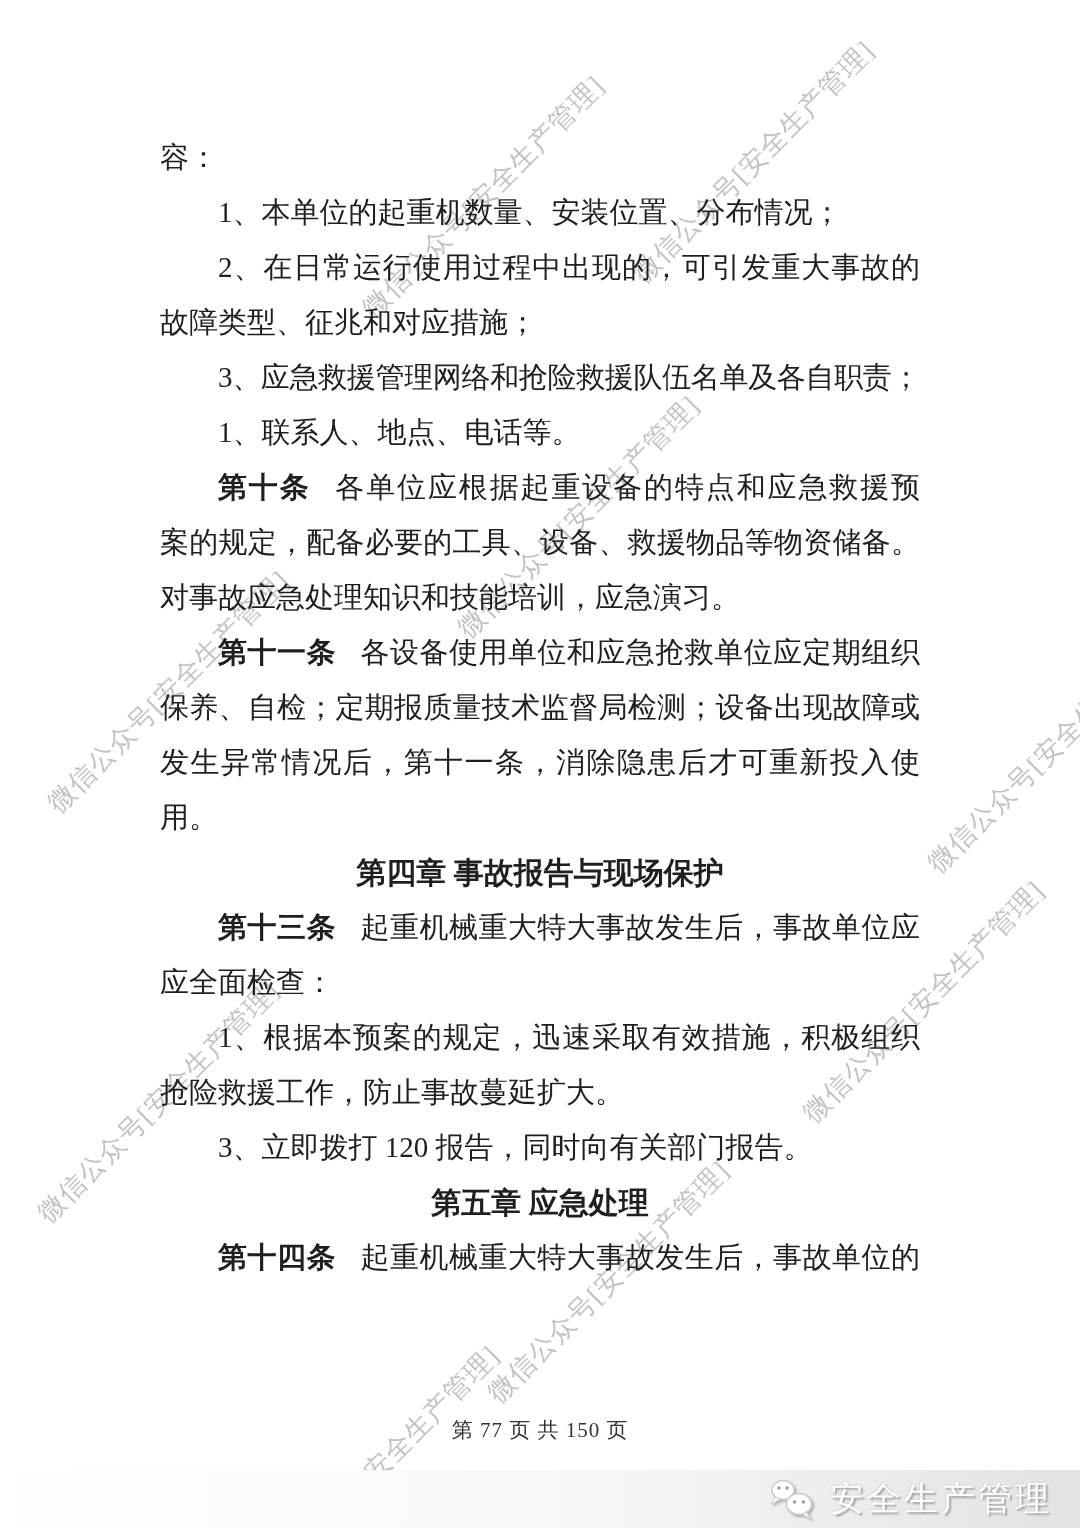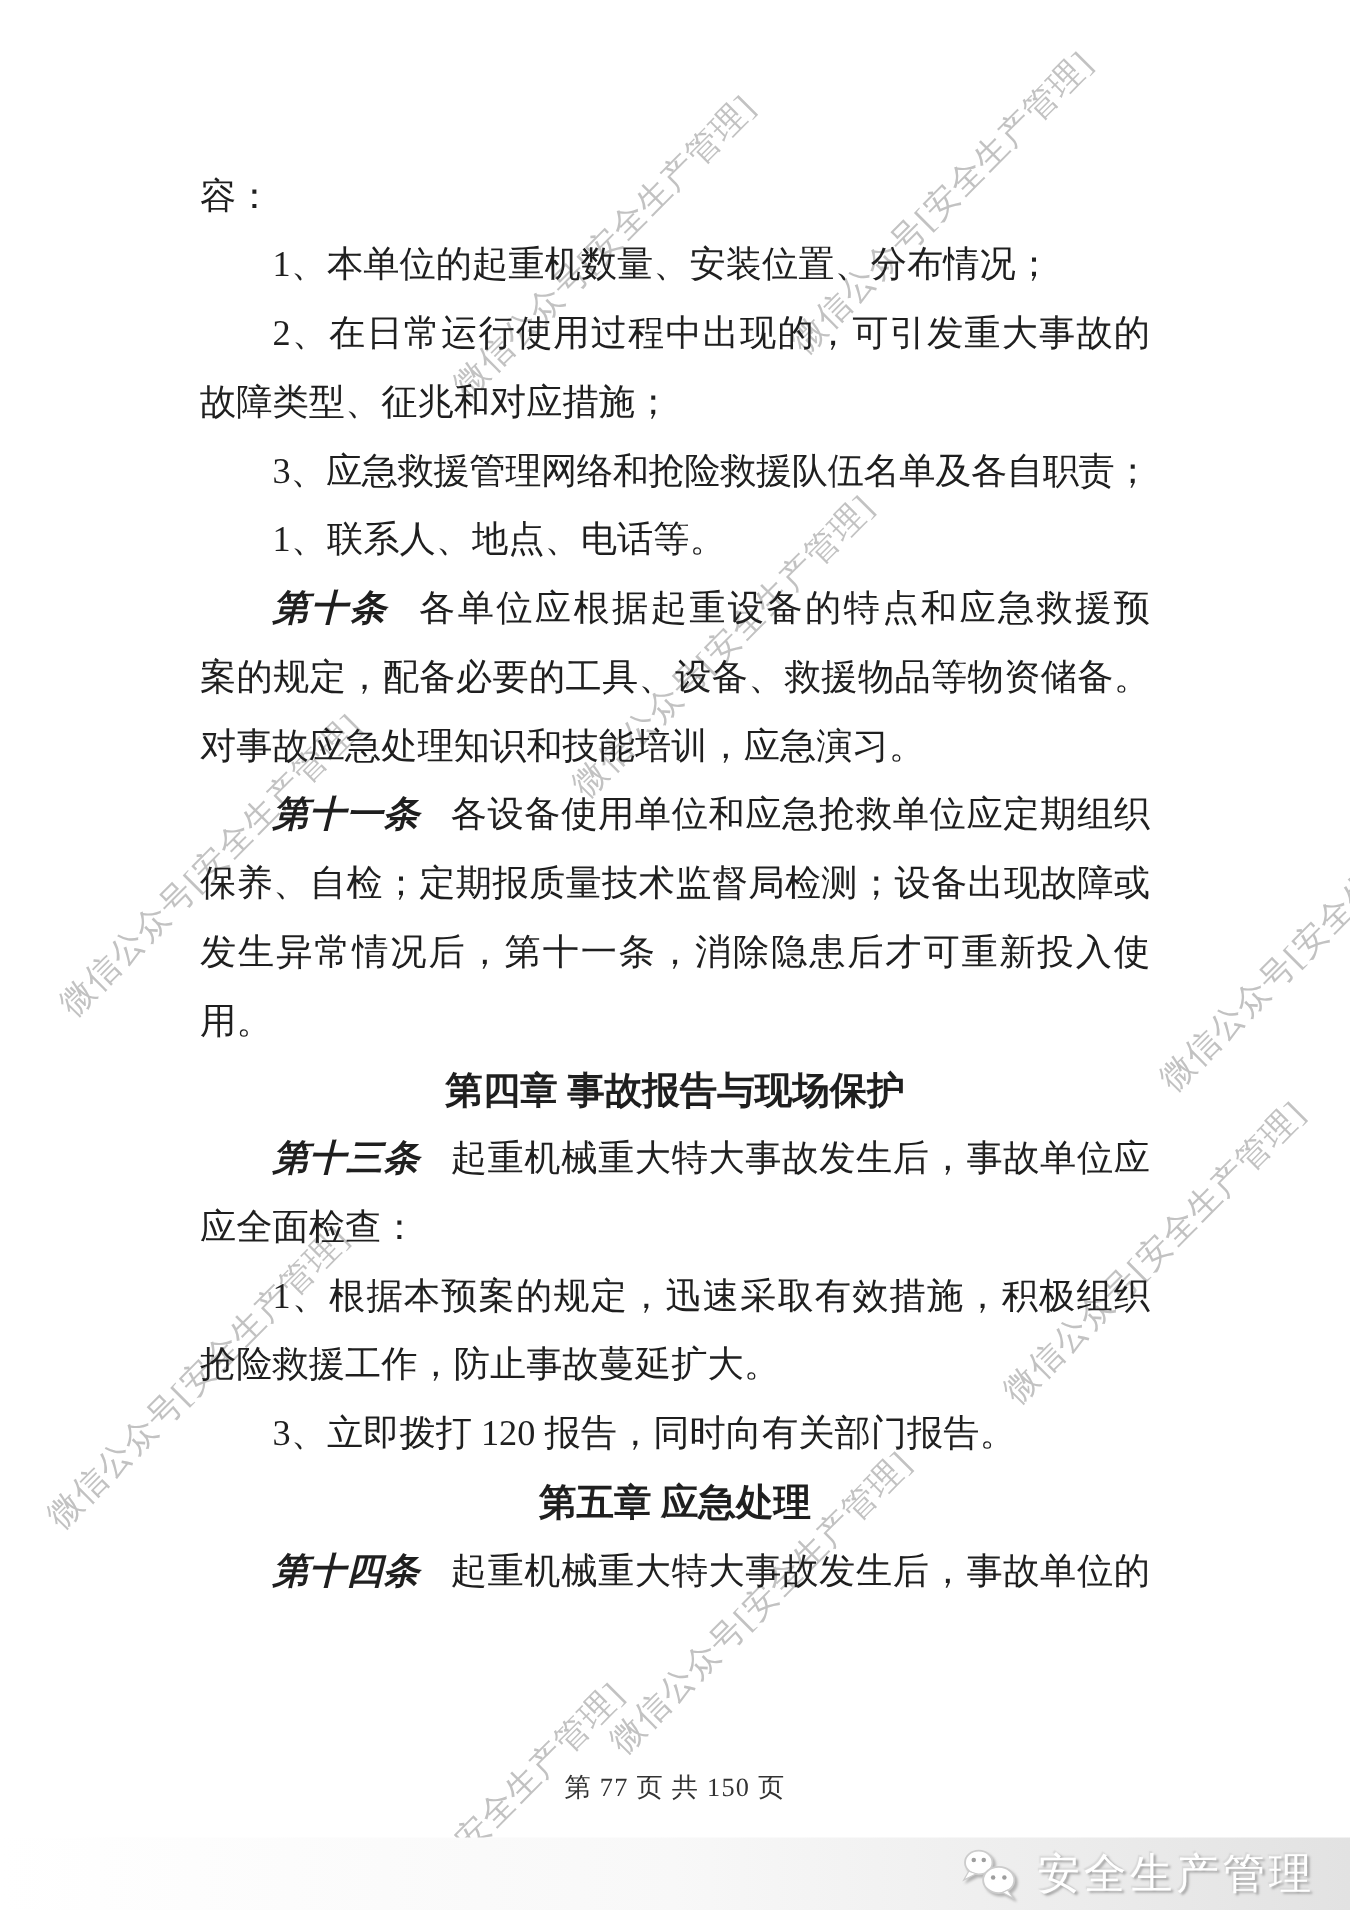--- a/index.html
+++ b/index.html
@@ -37,21 +37,21 @@
   }
   .fill {
     white-space: normal;
     text-align: justify;
     text-align-last: justify;
   }
   .ind { text-indent: 2em; }
   .tight { letter-spacing: -0.5px; }
   .center { text-align: center; text-align-last: center; white-space: nowrap; }
   .h { font-weight: bold; font-size: 30px; }
-  .lead { font-weight: bold; margin-right: 0.85em; font-style: italic; }
+  .lead { font-weight: bold; margin-right: 0.85em; }
   .footer {
     position: absolute;
     left: 0; right: 0;
     top: 1416px;
     text-align: center;
     font-size: 21px;
     color: #333333;
     z-index: 1;
     letter-spacing: 1px;
   }

